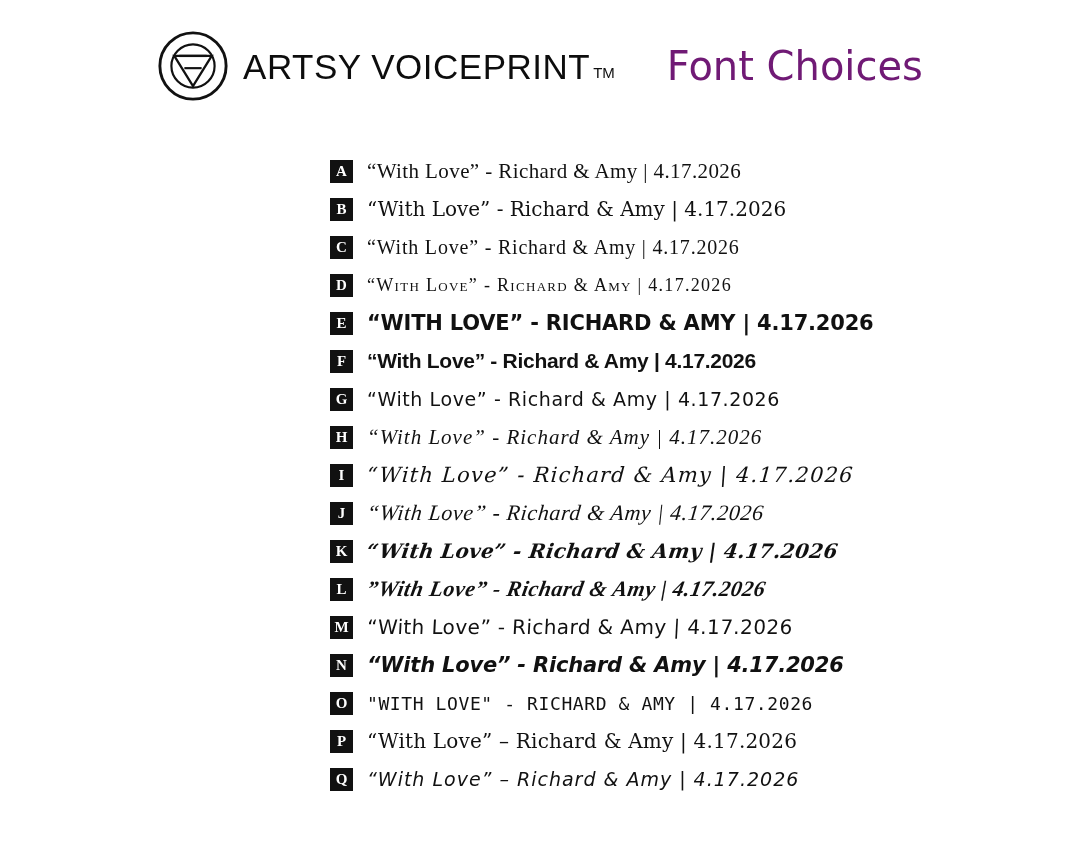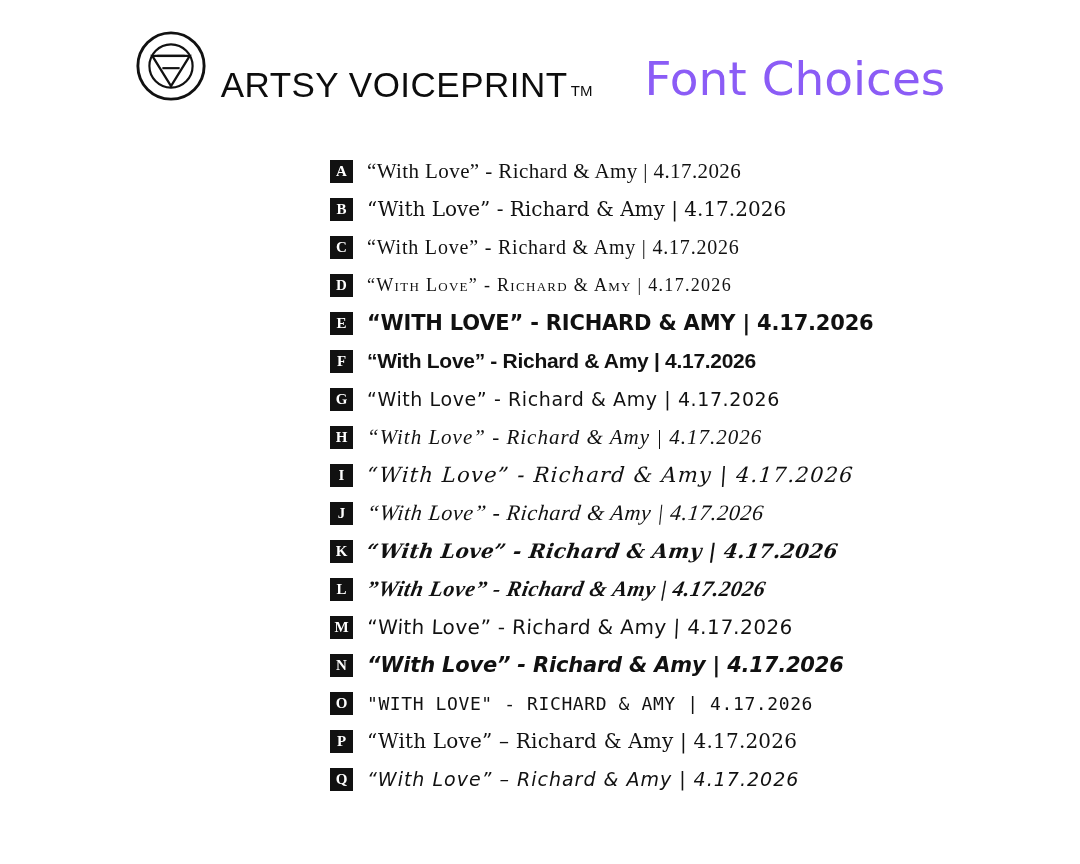--- a/index.html
+++ b/index.html
@@ -17,21 +17,21 @@
 
   #page {
     position: relative;
     width: 1080px;
     height: 864px;
   }
 
   
   #header {
     display: flex;
-    align-items: flex-end;
+    align-items: center;
     justify-content: center;
     gap: 14px;
     padding-top: 30px;
   }
 
   #logo-mark {
     width: 72px;
     height: 72px;
     flex: 0 0 auto;
   }
@@ -54,23 +54,23 @@
 
   #brand-tm {
     font-size: 15px;
     color: #0d0d0d;
     padding-bottom: 4px;
     line-height: 1;
   }
 
   #header-title {
     font-family: "DejaVu Sans", sans-serif;
-    font-size: 47px;
+    font-size: 40px;
     font-weight: 400;
-    color: #8b5cf6;
+    color: #701a75;
     margin-left: 38px;
     line-height: 1;
     white-space: nowrap;
   }
 
   
   #font-list {
     margin-top: 50px;
     padding-left: 330px;
   }

